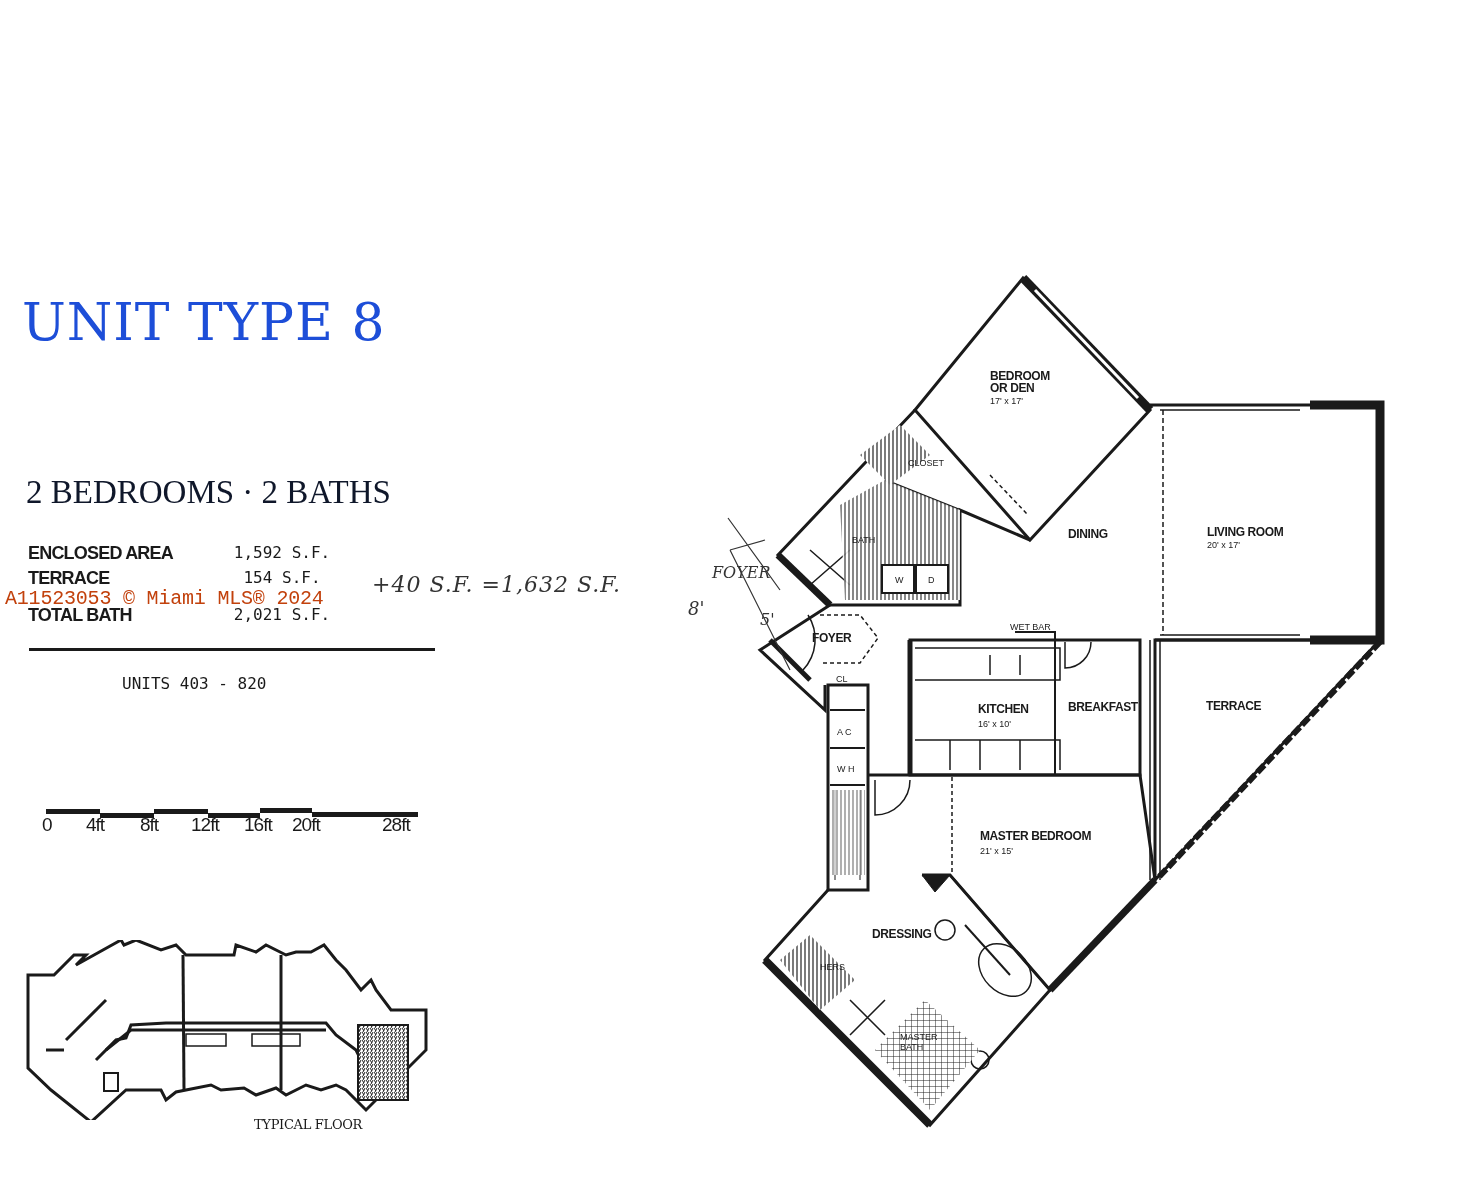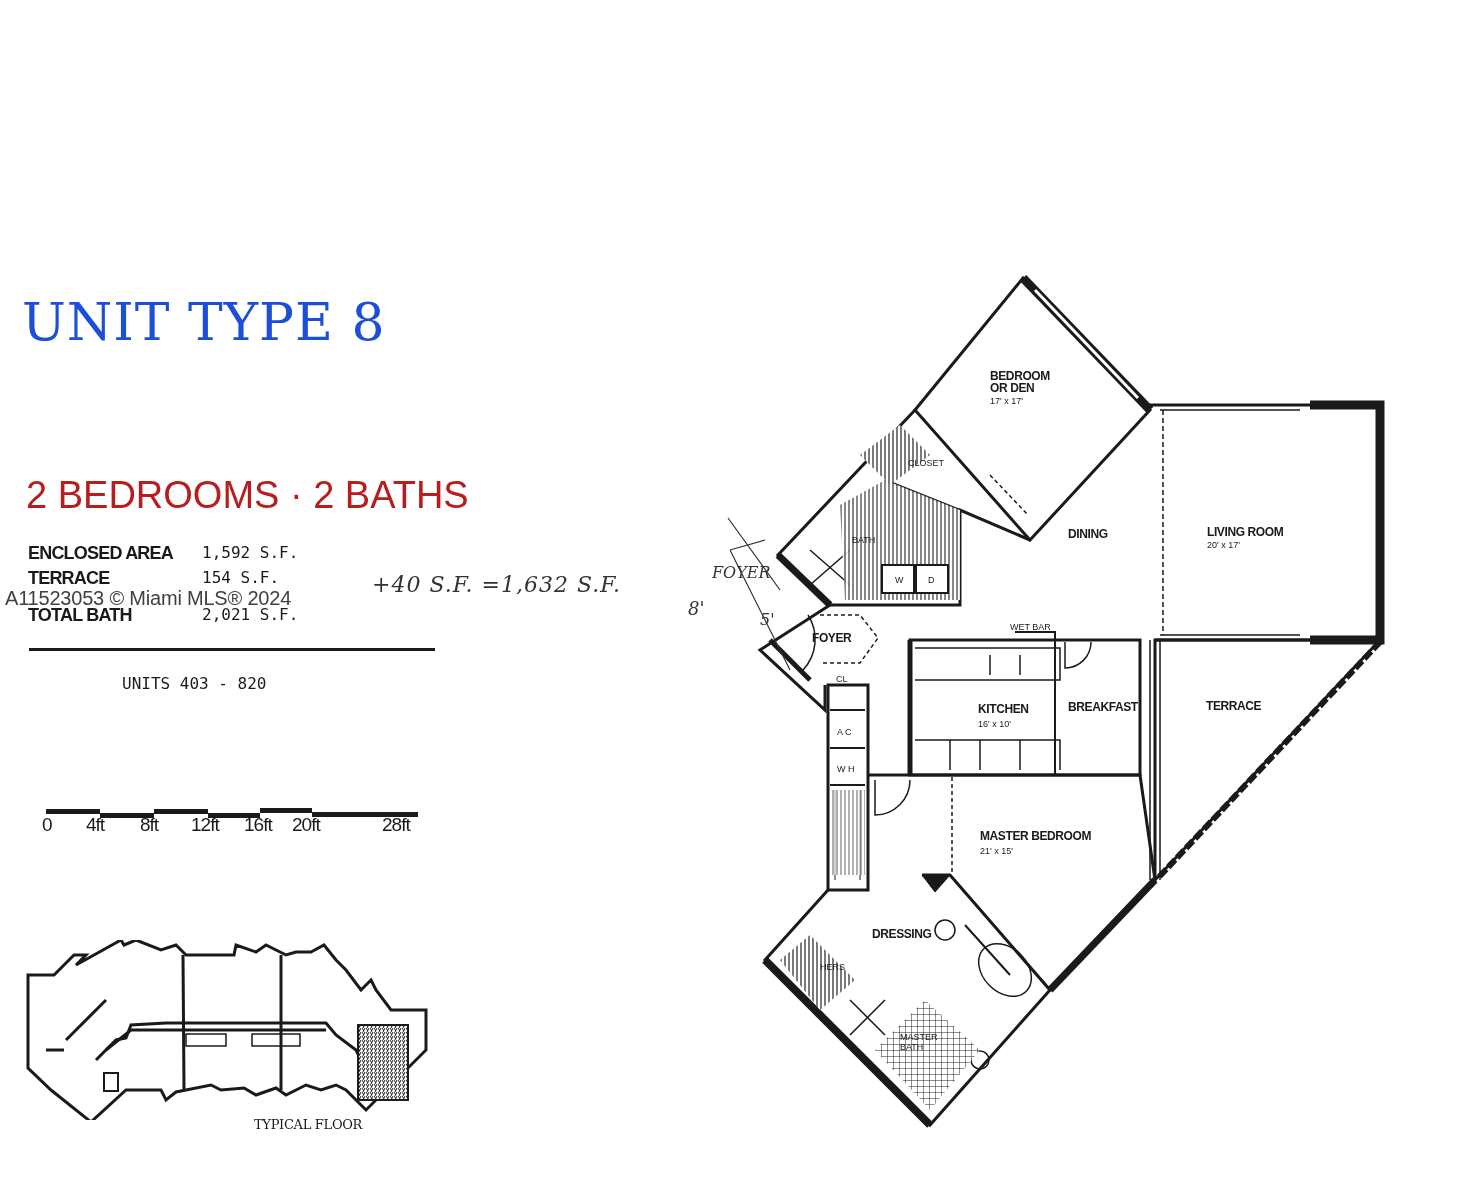--- a/index.html
+++ b/index.html
@@ -1,25 +1,25 @@
 <!DOCTYPE html>
 <html><head>
 <meta charset="utf-8">
 <style>
   html, body { margin: 0; padding: 0; background: #ffffff; }
   body { width: 1472px; height: 1200px; position: relative; overflow: hidden; color: #1a1a1a; }
   .abs { position: absolute; }
   .title { left: 22px; top: 292px; font-family: "DejaVu Serif", serif; font-size: 52px; letter-spacing: 1px; color: #1d4ed8; white-space: nowrap; }
-  .subtitle { left: 26px; top: 474px; font-family: Liberation Sans, sans-serif; font-size: 38px; color: #b91c1c; white-space: nowrap; }
+  .subtitle { left: 26px; top: 474px; font-family: Liberation Serif, serif; font-size: 33px; color: #0f172a; white-space: nowrap; }
   .area-table { left: 28px; top: 543px; }
   .area-row { position: relative; height: 25px; }
   .area-label { position: absolute; left: 0; font-family: "Liberation Sans", sans-serif; font-weight: bold; font-size: 18px; letter-spacing: -0.8px; white-space: nowrap; text-align: right; }
-  .area-value { position: absolute; right: -334px; width: 160px; text-align: left; font-family: "DejaVu Sans Mono", monospace; font-size: 16px; white-space: nowrap; }
+  .area-value { position: absolute; right: -334px; width: 160px; text-align: center; font-family: "DejaVu Sans Mono", monospace; font-size: 16px; white-space: nowrap; }
   .handwritten { left: 372px; top: 536px; font-family: "DejaVu Serif", serif; font-style: italic; font-size: 22px; color: #333; white-space: nowrap; letter-spacing: 1px; margin-top: 36px; }
-  .watermark { left: 5px; top: 587px; font-family: Liberation Sans, sans-serif; font-size: 20px; color: #404040; white-space: nowrap; letter-spacing: -0.2px; }
+  .watermark { left: 5px; top: 587px; font-family: Liberation Mono, monospace; font-size: 20px; color: #c2410c; white-space: nowrap; letter-spacing: -0.2px; }
   .rule { left: 29px; top: 648px; width: 406px; height: 3px; background: #1a1a1a; }
   .units { left: 122px; top: 674px; font-family: "DejaVu Sans Mono", monospace; font-size: 16px; white-space: nowrap; }
   .scale { left: 46px; top: 791px; width: 372px; height: 50px; }
   .scale-ticks { left: 40px; top: 814px; width: 380px; height: 24px; }
   .scale-tick { position: absolute; font-family: "Liberation Sans", sans-serif; font-size: 19px; letter-spacing: -1px; }
   .key-plan { left: 26px; top: 940px; }
   .key-caption { left: 254px; top: 1117px; font-family: "DejaVu Serif", serif; font-weight: normal; font-size: 13px; letter-spacing: -0.3px; white-space: nowrap; }
   .floorplan { left: 660px; top: 270px; }
   .room-label { font-family: "Liberation Sans", sans-serif; font-weight: bold; font-size: 12px; fill: #1a1a1a; letter-spacing: -0.4px; }
   .room-dim { font-family: "Liberation Sans", sans-serif; font-size: 9px; fill: #1a1a1a; }

